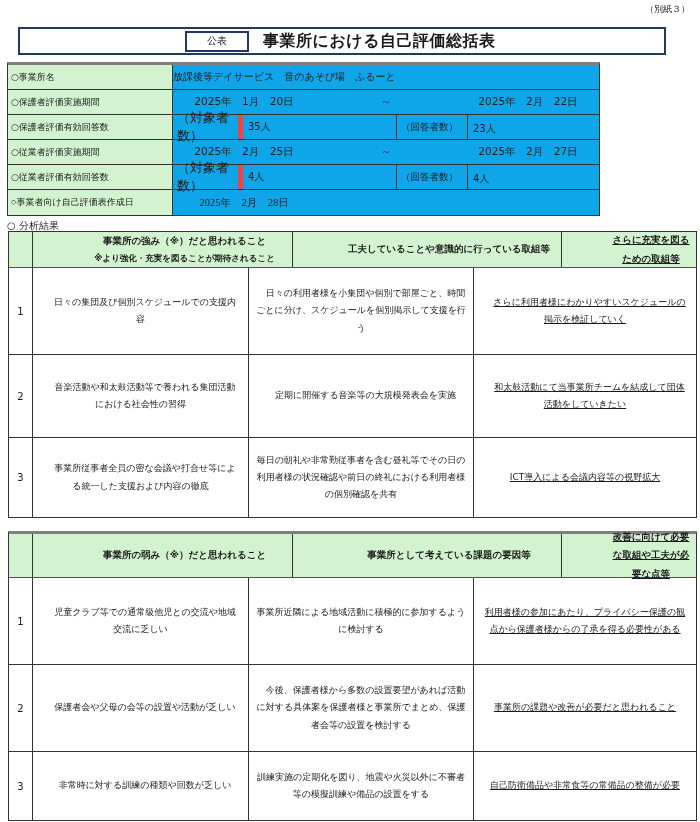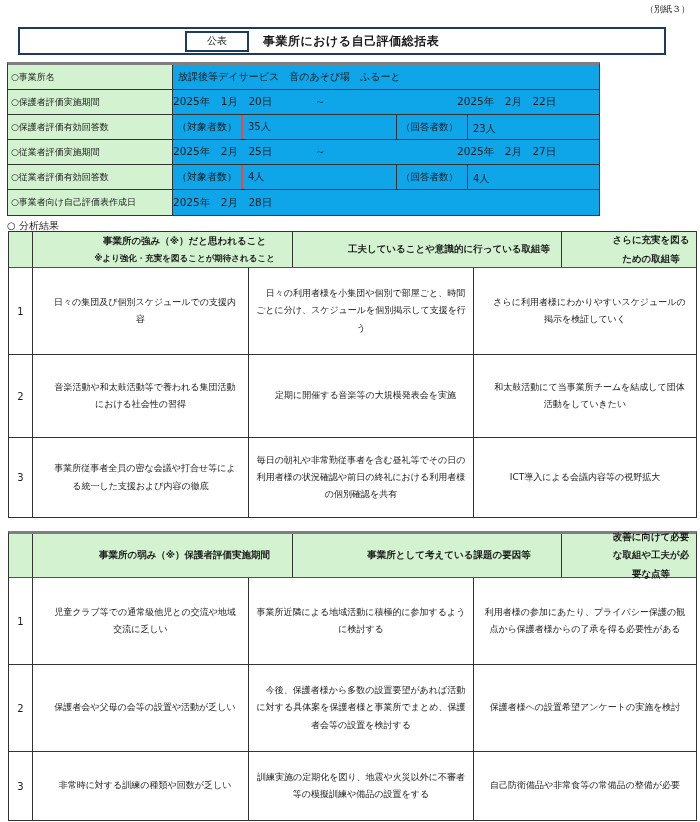--- a/index.html
+++ b/index.html
@@ -7,35 +7,35 @@
     font-family:"DejaVu Sans","Liberation Sans",sans-serif; color:#1a1a1a; }
   .page { position:relative; width:700px; height:822px; background:#fff; overflow:hidden; }
 
   .corner-note { position:absolute; top:3px; right:10px; font-size:9px; color:#222; }
 
   
   .title-box { position:absolute; top:27px; left:18px; width:648px; height:28px;
     border:2px solid #1f3a5f; display:flex; align-items:center; background:#fff; }
   .publish-box { margin-left:165px; border:2px solid #1f3a5f; min-width:64px; height:21px;
     display:flex; align-items:center; justify-content:center; font-size:10px; }
-  .title-text { margin-left:14px; font-size:12px; font-weight:bold; letter-spacing:.5px; }
+  .title-text { margin-left:14px; font-size:16px; font-weight:bold; letter-spacing:.5px; }
 
   
   .info-table { position:absolute; top:62px; left:7px; width:593px;
     border-left:1px solid #333; border-right:1px solid #333; border-bottom:1px solid #333;
     border-top:3px solid #7f7f7f; background:#0ea5e9; }
   .info-row { display:flex; height:25px; border-bottom:1px solid #333; font-size:9px; }
-  .info-row:last-child { border-bottom:none; }
+  .info-row:last-child { border-bottom:none;font-family:Liberation Serif, serif; }
   .info-label { width:165px; min-width:165px; background:#d3f3d0; border-right:1px solid #333;
     display:flex; align-items:center; padding-left:3px; font-size:9px; }
-  .info-value { flex:1; display:flex; align-items:center; padding-left:5px; font-size:10px; }
+  .info-value { flex:1; display:flex; align-items:center; font-size:10px; }
   .period-area { flex:1; display:flex; align-items:center; font-size:10.5px; }
-  .period-area > span { flex:1; text-align:left; }
-  .sub-label { width:70px; min-width:70px; border-right:2px solid #ef4444; display:flex;
-    align-items:center; padding-left:4px; font-size:10px;font-family:Liberation Mono, monospace; }
+  .period-area > span { flex:1; text-align:center; }
+  .sub-label { width:70px; min-width:70px; border-right:5px solid #ef4444; display:flex;
+    align-items:center; padding-left:4px; font-size:13px;font-family:Liberation Mono, monospace; }
   .count-val { width:154px; min-width:154px; border-right:1px solid #333; display:flex;
     align-items:center; padding-left:5px; font-size:10px; }
   .sub-label2 { width:71px; min-width:71px; border-right:1px solid #333; display:flex;
     align-items:center; padding-left:4px; font-size:9.5px; }
   .count-val2 { flex:1; display:flex; align-items:flex-end; padding-left:5px; padding-bottom:3px; font-size:10px; }
 
   .analysis-label { position:absolute; top:219px; left:7px; font-size:10px; }
 
   
   .atable { position:absolute; left:8px; width:689px;
@@ -46,21 +46,21 @@
   .t1 .ahead { height:36px; }
   .t2 .ahead { height:44px; }
   .arow { display:flex; border-bottom:1px solid #333; }
   .arow:last-child { border-bottom:none; }
   .t1 .r1 { height:87px; } .t1 .r2 { height:83px; } .t1 .r3 { height:79px; }
   .t2 .r1 { height:87px; } .t2 .r2 { height:87px; } .t2 .r3 { height:68px; }
   .acell { border-right:1px solid #333; display:flex; align-items:center; font-size:9px; line-height:1.9; }
   .num  { width:24px; min-width:24px; justify-content:center; font-size:10px; }
   .c1 { width:216px; min-width:216px; padding:2px 8px; }
   .c2 { width:225px; min-width:225px; padding:2px 7px; }
-  .c3 { flex:1; border-right:none; padding:2px 7px; }
+  .c3 { flex:1; border-right:none; padding:2px 7px;text-decoration:underline; }
   .hcell { flex-direction:column; justify-content:center; text-align:center;
     font-weight:bold; padding:2px 6px; }
   .hline1 { font-size:9.5px; }
   .hline2 { font-size:8.5px; }
   .acell p { margin:0; width:100%;text-align:center; }
   .ind { text-indent:1em; }
 </style>
 </head>
 <body>
 
@@ -179,21 +179,21 @@
       <div class="acell c3">
           <p>ICT導入による会議内容等の視野拡大</p>
         </div>
     </div>
   </div>
 
   <div class="atable t2">
     <div class="ahead">
       <div class="acell num"></div>
       <div class="acell c1 hcell">
-        <span class="hline1">事業所の弱み（※）保護者評価実施期間</span>
+        <span class="hline1">事業所の弱み（※）だと思われること</span>
       </div>
       <div class="acell c2 hcell">
         <span class="hline1">事業所として考えている課題の要因等</span>
       </div>
       <div class="acell c3 hcell">
         <span class="hline1">改善に向けて必要な取組や工夫が必要な点等</span>
       </div>
     </div>
 
     <div class="arow r1">
@@ -211,21 +211,21 @@
 
     <div class="arow r2">
       <div class="acell num">2</div>
       <div class="acell c1">
           <p class="ind">保護者会や父母の会等の設置や活動が乏しい</p>
         </div>
       <div class="acell c2">
           <p class="ind">今後、保護者様から多数の設置要望があれば活動に対する具体案を保護者様と事業所でまとめ、保護者会等の設置を検討する</p>
         </div>
       <div class="acell c3">
-          <p>保護者様への設置希望アンケートの実施を検討</p>
+          <p>事業所の課題や改善が必要だと思われること</p>
         </div>
     </div>
 
     <div class="arow r3">
       <div class="acell num">3</div>
       <div class="acell c1">
           <p class="ind">非常時に対する訓練の種類や回数が乏しい</p>
         </div>
       <div class="acell c2">
           <p>訓練実施の定期化を図り、地震や火災以外に不審者等の模擬訓練や備品の設置をする</p>

